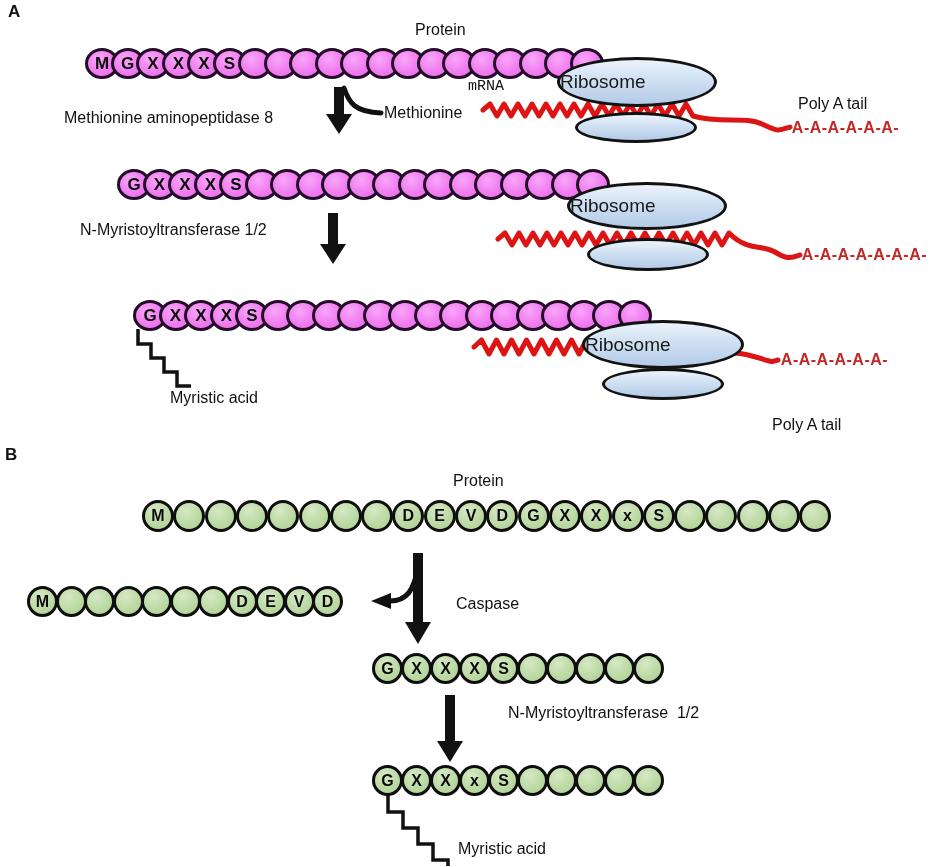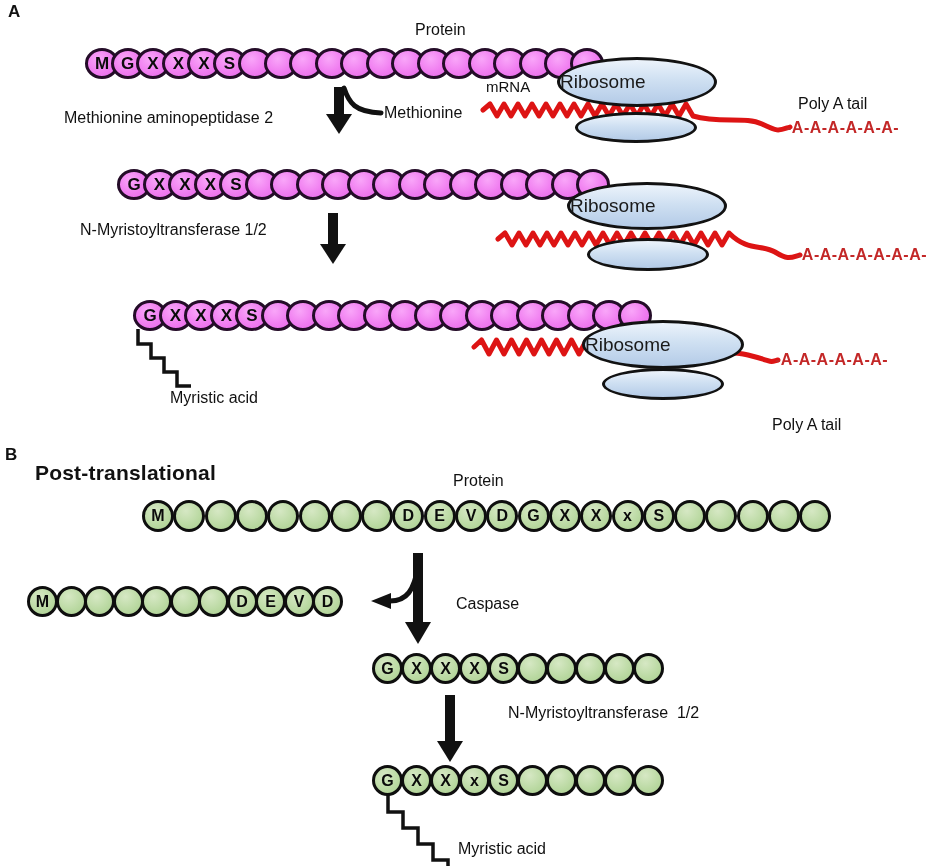--- a/index.html
+++ b/index.html
@@ -217,31 +217,30 @@
         <div class="ribo big" style="left: 582px; top: 320px; width: 162px; height: 49px;">
           <span class="rlabel">Ribosome</span>
         </div>
         <div class="ribo small" style="left: 602px; top: 368px; width: 122px; height: 32px;"></div>
       </div>
     </div>
 
   <div class="lyr labels">
     <div class="lbl panel-letter" style="left:8px;top:3px;">A</div>
     <div class="lbl plain" style="left:415px;top:21px;">Protein</div>
-    <div class="lbl plain" style="left:64px;top:109px;">Methionine aminopeptidase 2</div>
+    <div class="lbl plain" style="left:64px;top:109px;">Methionine aminopeptidase 8</div>
     <div class="lbl plain" style="left:384px;top:104px;">Methionine</div>
-    <div class="lbl small" style="left:486px;top:79px;">mRNA</div>
+    <div class="lbl small" style="left:468px;top:79px;font-family:Liberation Mono, monospace;">mRNA</div>
     <div class="lbl plain" style="left:798px;top:95px;">Poly A tail</div>
     <div class="lbl polya" style="left:786px;top:119px;">-A-A-A-A-A-A-</div>
     <div class="lbl plain" style="left:80px;top:221px;">N-Myristoyltransferase 1/2</div>
     <div class="lbl polya" style="left:796px;top:246px;">-A-A-A-A-A-A-A-</div>
     <div class="lbl plain" style="left:170px;top:389px;">Myristic acid</div>
     <div class="lbl polya" style="left:775px;top:351px;">-A-A-A-A-A-A-</div>
     <div class="lbl plain" style="left:772px;top:416px;">Poly A tail</div>
 
     <div class="lbl panel-letter" style="left:5px;top:446px;">B</div>
-    <div class="lbl panel-title" style="left:35px;top:461px;">Post-translational</div>
     <div class="lbl plain" style="left:453px;top:472px;">Protein</div>
     <div class="lbl plain" style="left:456px;top:595px;">Caspase</div>
     <div class="lbl plain" style="left:508px;top:704px;">N-Myristoyltransferase  1/2</div>
     <div class="lbl plain" style="left:458px;top:840px;">Myristic acid</div>
   </div>
 </div>
 
 </body></html>

